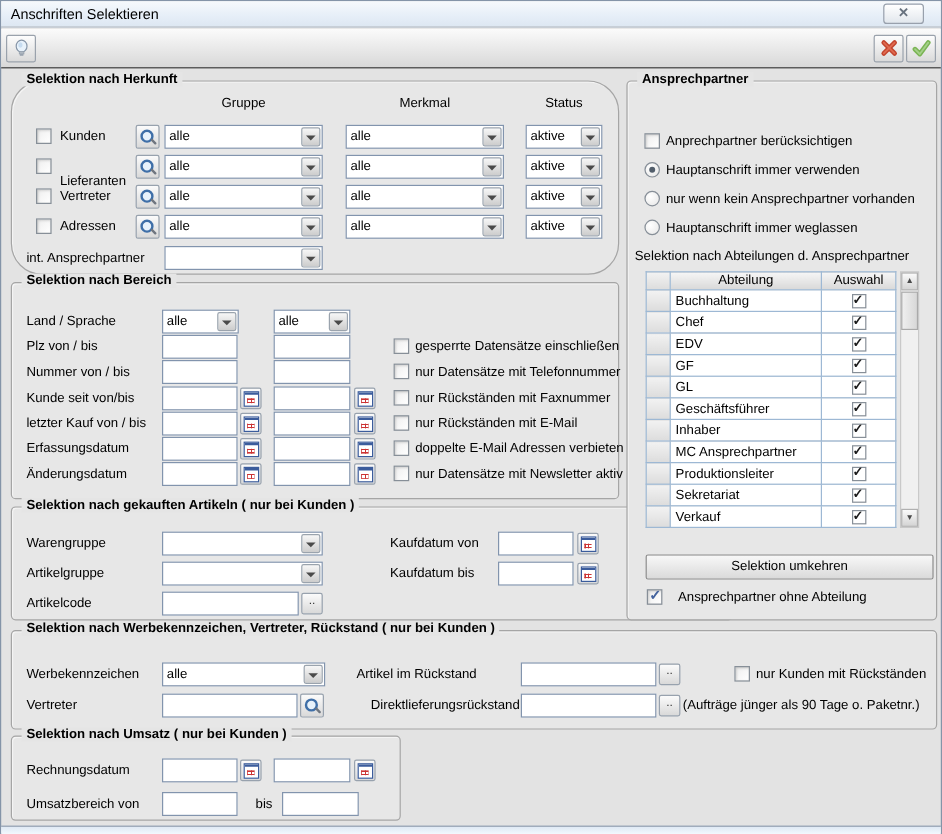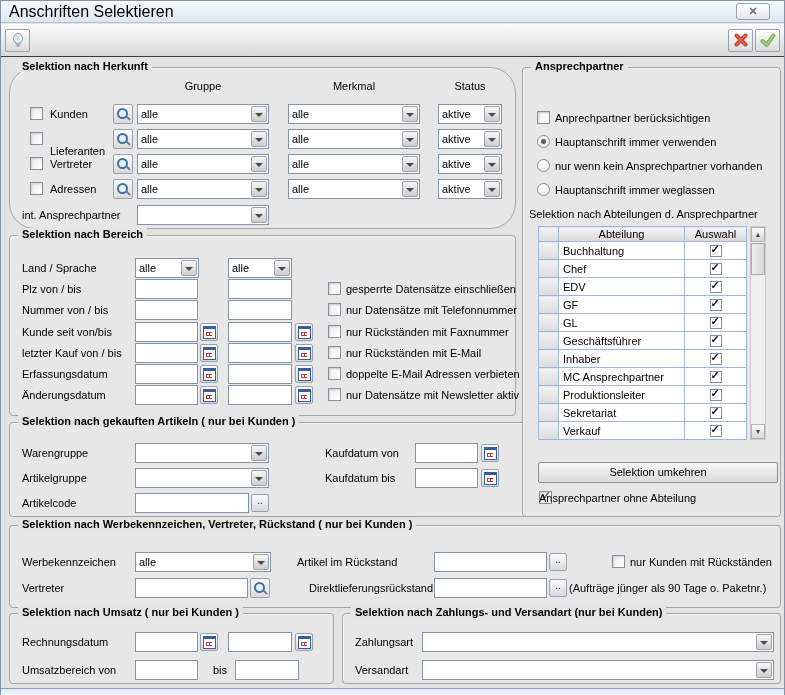--- a/index.html
+++ b/index.html
@@ -3,21 +3,21 @@
 <meta charset="utf-8">
 <style>
   * { margin:0; padding:0; box-sizing:border-box; }
   html,body { width:785px; height:695px; overflow:hidden; }
   body { font-family:"Liberation Sans", sans-serif; font-size:11px; color:#000; }
   .window { position:relative; width:785px; height:695px; background:#e3e3e3; border:1px solid #8494a8; }
 
   
   .titlebar { position:absolute; left:0; top:0; width:100%; height:22px;
     background:linear-gradient(180deg,#f6f9fc,#e7eff8 55%,#dde7f2); border-bottom:1px solid #b6c0cc; }
-  .title { position:absolute; left:8px; top:0; line-height:22px; font-size:16px; }
+  .title { position:absolute; left:8px; top:0; line-height:22px; font-size:12px; }
   .closebtn { position:absolute; right:14px; top:2px; width:34px; height:17px; border:1px solid #98a0ac;
     border-radius:3px; background:linear-gradient(#ffffff,#e2e7ed); text-align:center; line-height:15px;
     color:#68727f; font-weight:bold; font-size:11px; cursor:default; }
 
   
   .toolbar { position:absolute; left:0; top:23px; width:100%; height:33px;
     background:linear-gradient(#fbfbfb,#d8d8d8); border-bottom:1px solid #3c3c3c;
     display:flex; align-items:center; padding:0 4px; }
   .tbtn { width:25px; height:23px; border:1px solid #9aa2ac; border-radius:2px;
     background:linear-gradient(#fdfdfd,#dadada); display:flex; align-items:center; justify-content:center; }
@@ -375,21 +375,21 @@
     </table>
 
     <div class="sb">
       <div class="sbbtn" style="top:0;">▲</div>
       <div class="sbthumb"></div>
       <div class="sbbtn" style="bottom:0;">▼</div>
     </div>
 
     <div class="pushbtn" style="left:15px; top:394px; width:240px; height:21px;">Selektion umkehren</div>
     <span class="cb blue on" style="left:16px; top:423px;"></span>
-    <div class="lbl" style="left:16px; top:420px;">Ansprechpartner ohne Abteilung</div>
+    <div class="lbl" style="left:42px; top:420px;">Ansprechpartner ohne Abteilung</div>
   </div>
 
   <div class="gb" style="left:8px; top:524px; width:772px; height:83px;">
     <div class="gbt">Selektion nach Werbekennzeichen, Vertreter, Rückstand ( nur bei Kunden )</div>
 
     <div class="lbl" style="left:12px; top:26px;">Werbekennzeichen</div>
     <div class="combo" style="left:125px; top:26px; width:136px;">
       <div class="txt">alle</div>
         <div class="arr"></div>
     </div>
@@ -414,28 +414,15 @@
     <input class="ti" style="left: 125px; top: 18px; width: 63px;">
     <span class="sqbtn cal" style="left:190px; top:19px;"></span>
     <input class="ti" style="left: 218px; top: 18px; width: 64px;">
     <span class="sqbtn cal" style="left:285px; top:19px;"></span>
     <div class="lbl" style="left:12px; top:46px;">Umsatzbereich von</div>
     <input class="ti" style="left: 125px; top: 46px; width: 63px;">
     <div class="lbl" style="left:203px; top:46px;">bis</div>
     <input class="ti" style="left: 225px; top: 46px; width: 64px;">
   </div>
 
-  <div class="gb" style="left:341px; top:612px; width:439px; height:71px;">
-    <div class="gbt">Selektion nach Zahlungs- und Versandart (nur bei Kunden)</div>
-    <div class="lbl" style="left:12px; top:18px;">Zahlungsart</div>
-    <div class="combo" style="left:79px; top:18px; width:352px;">
-      <div class="txt"></div>
-        <div class="arr"></div>
-    </div>
-    <div class="lbl" style="left:12px; top:46px;">Versandart</div>
-    <div class="combo" style="left:79px; top:46px; width:352px;">
-      <div class="txt"></div>
-        <div class="arr"></div>
-    </div>
-  </div>
 
   <div class="bottomstrip"></div>
 </div>
 
 </body></html>

